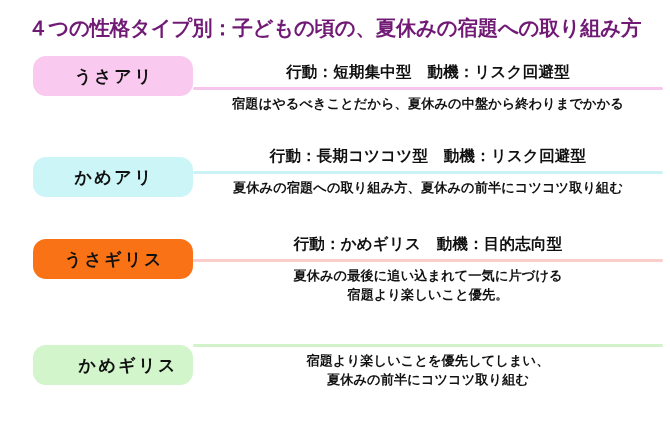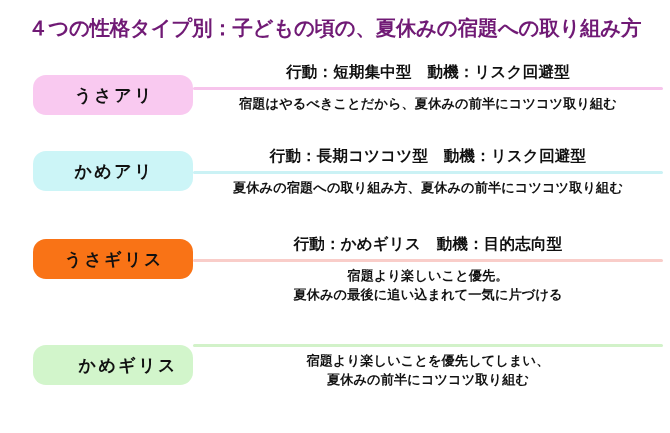--- a/index.html
+++ b/index.html
@@ -97,22 +97,22 @@
   .row-desc div {
     white-space: nowrap;
   }
 
   
   .row-0 { height: 82px; }
   .row-1 { height: 86px; }
   .row-2 { height: 103px; }
   .row-3 { height: 100px; }
 
-  .row-0 .badge { top: 19px; }
-  .row-1 .badge { top: 13px; text-align: right; }
+  .row-0 .badge { top: 0; }
+  .row-1 .badge { top: 19px; text-align: right; }
   .row-2 .badge { top: 15px; }
   .row-3 .badge { top: 18px; }
 
   .row-0 .right { top: 6px; }
   .row-1 .right { top: 8px; }
   .row-2 .right { top: 10px; }
   .row-3 .right { top: 13px; }
 </style>
 </head>
 <body>
@@ -122,21 +122,21 @@
 <div class="rows">
 
   <div class="row row-0">
     <div class="badge" style="background: rgb(249, 201, 240);">
       <span class="badge-label">うさアリ</span>
     </div>
     <div class="right">
       <div class="row-header">行動：短期集中型　動機：リスク回避型</div>
       <div class="divider" style="background: rgb(247, 196, 236);"></div>
       <div class="row-desc">
-        <div>宿題はやるべきことだから、夏休みの前半にコツコツ取り組む</div>
+        <div>宿題はやるべきことだから、夏休みの中盤から終わりまでかかる</div>
       </div>
     </div>
   </div>
 
   <div class="row row-1">
     <div class="badge" style="background: rgb(204, 245, 247);">
       <span class="badge-label">かめアリ</span>
     </div>
     <div class="right">
       <div class="row-header">行動：長期コツコツ型　動機：リスク回避型</div>
@@ -148,22 +148,22 @@
   </div>
 
   <div class="row row-2">
     <div class="badge" style="background: #f97316;">
       <span class="badge-label">うさギリス</span>
     </div>
     <div class="right">
       <div class="row-header">行動：かめギリス　動機：目的志向型</div>
       <div class="divider" style="background: rgb(249, 205, 201);"></div>
       <div class="row-desc">
+        <div>夏休みの最後に追い込まれて一気に片づける</div>
         <div>宿題より楽しいこと優先。</div>
-        <div>夏休みの最後に追い込まれて一気に片づける</div>
       </div>
     </div>
   </div>
 
   <div class="row row-3">
     <div class="badge" style="background: rgb(210, 245, 203); padding-left: 28px;">
       <span class="badge-label">かめギリス</span>
     </div>
     <div class="right">
       <div class="divider" style="background: rgb(210, 242, 201);"></div>

